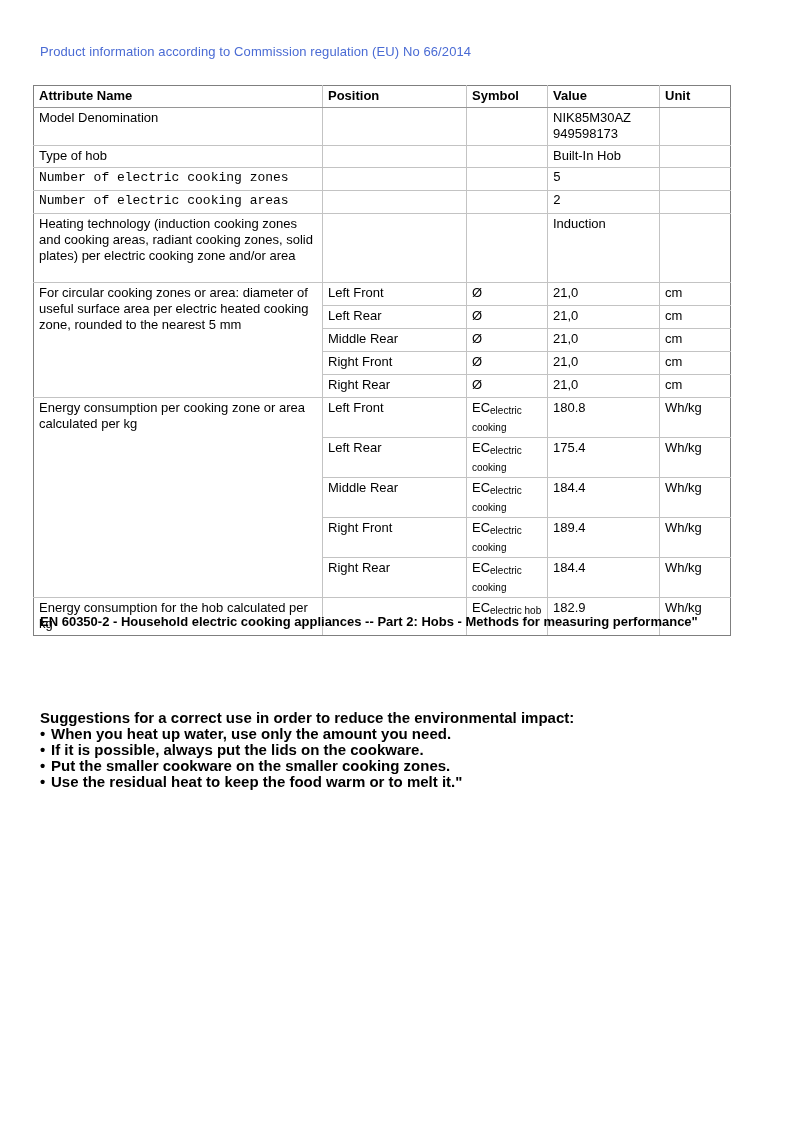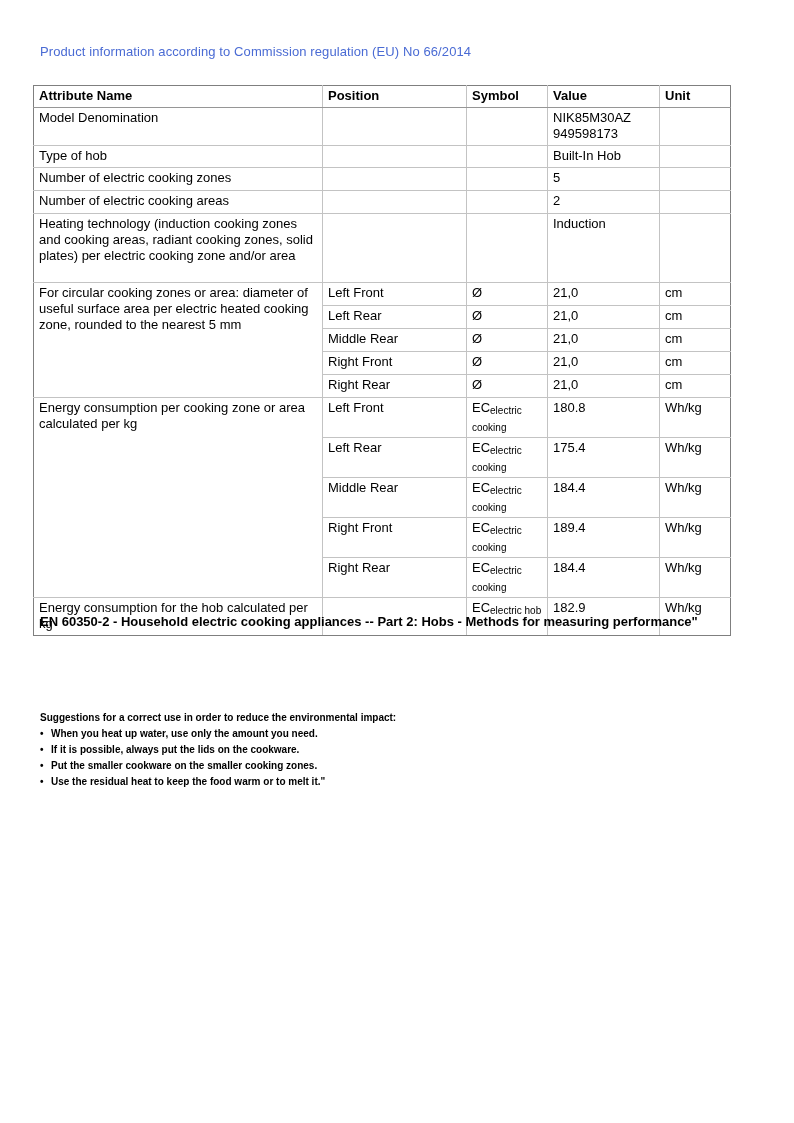--- a/index.html
+++ b/index.html
@@ -44,21 +44,21 @@
   }
   
   .e-t { border-top-color: #7f7f7f !important; }
   .e-l { border-left-color: #7f7f7f !important; margin-left: 24px; }
   .e-r { border-right-color: #7f7f7f !important; }
   .e-b { border-bottom-color: #7f7f7f !important; }
 
   tr.h-head   { height: 22px; }
   tr.h-38     { height: 38px; }
   tr.h-22     { height: 22px; }
-  tr.h-23     { height: 23px; }
+  tr.h-23     { height: 23px; font-family: Liberation Mono, monospace; }
   tr.h-69     { height: 69px; }
   tr.h-d      { height: 23px; }
   tr.h-e      { height: 34px; }
 
   .sym-sub {
     font-size: 10px;
     line-height: 13px;
     vertical-align: -2px;
   }
   .nowrap { white-space: nowrap; }
@@ -68,21 +68,21 @@
     left: 40px; top: 614px;
     width: 714px;
     font-size: 13px;
     font-weight: 700;
     line-height: 16px;
   }
   .suggestions {
     position: absolute;
     left: 40px; top: 710px;
     width: 714px;
-    font-size: 10px;
+    font-size: 15px;
     font-weight: 700;
     line-height: 16px;
   }
   .suggestions .line { margin: 0 0 0 0; }
   .bullet { display: inline-block; width: 11px; }
 </style>
 </head>
 <body>
 
 <div class="page-title" style="color: rgb(74, 107, 212);">Product information according to Commission regulation (EU) No 66/2014</div>

